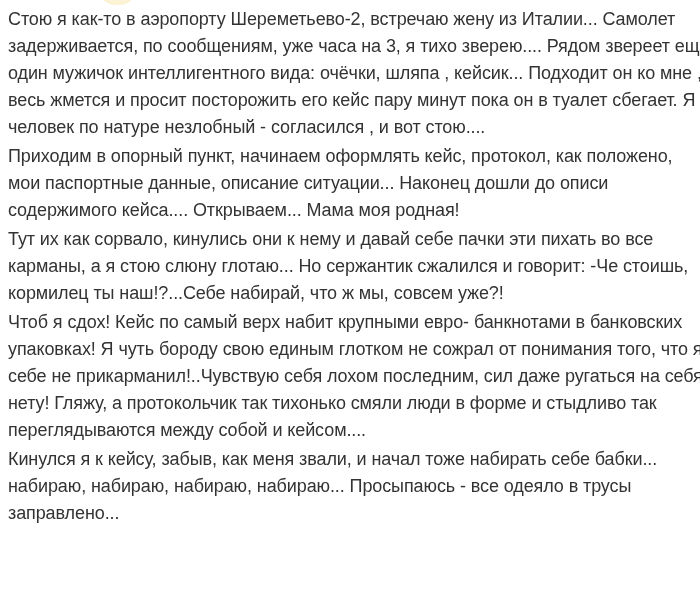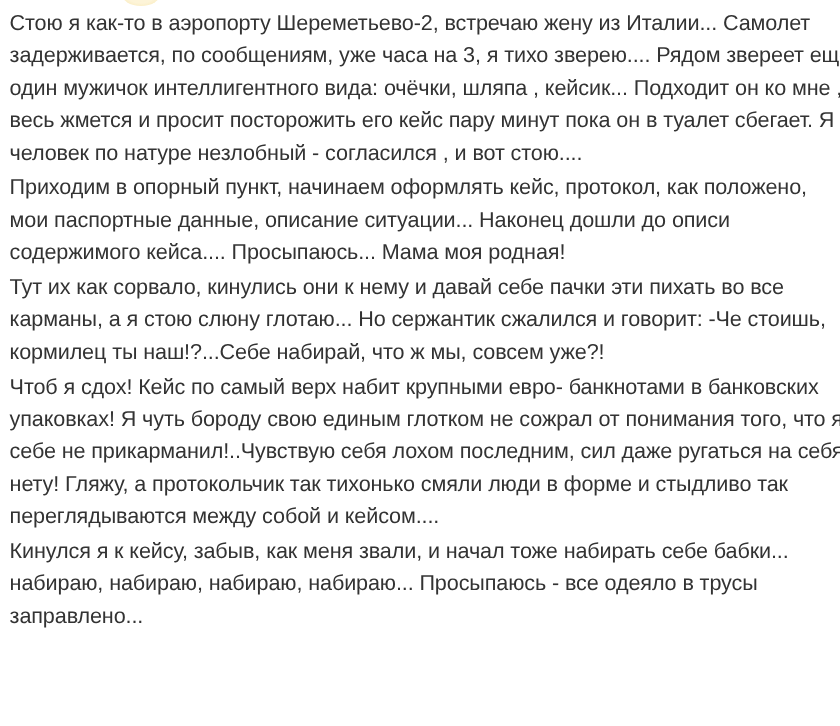--- a/index.html
+++ b/index.html
@@ -46,21 +46,21 @@
 <div class="page">
   <div class="emoji-clip"></div>
   <div class="story" id="story-text">
       <p>Стою я как-то в аэропорту Шереметьево-2, встречаю жену из Италии... Самолет
 задерживается, по сообщениям, уже часа на 3, я тихо зверею.... Рядом зверeет еще
 один мужичок интеллигентного вида: очёчки, шляпа , кейсик... Подходит он ко мне ,
 весь жмется и просит посторожить его кейс пару минут пока он в туалет сбегает. Я
 человек по натуре незлобный - согласился , и вот стою....</p>
       <p>Приходим в опорный пункт, начинаем оформлять кейс, протокол, как положено,
 мои паспортные данные, описание ситуации... Наконец дошли до описи
-содержимого кейса.... Просыпаюсь... Мама моя родная!</p>
+содержимого кейса.... Открываем... Мама моя родная!</p>
       <p>Тут их как сорвало, кинулись они к нему и давай себе пачки эти пихать во все
 карманы, а я стою слюну глотаю... Но сержантик сжалился и говорит: -Че стоишь,
 кормилец ты наш!?...Себе набирай, что ж мы, совсем уже?!</p>
       <p>Чтоб я сдох! Кейс по самый верх набит крупными евро- банкнотами в банковских
 упаковках! Я чуть бороду свою единым глотком не сожрал от понимания того, что я
 себе не прикарманил!..Чувствую себя лохом последним, сил даже ругаться на себя
 нету! Гляжу, а протокольчик так тихонько смяли люди в форме и стыдливо так
 переглядываются между собой и кейсом....</p>
       <p>Кинулся я к кейсу, забыв, как меня звали, и начал тоже набирать себе бабки...
 набираю, набираю, набираю, набираю... Просыпаюсь - все одеяло в трусы

